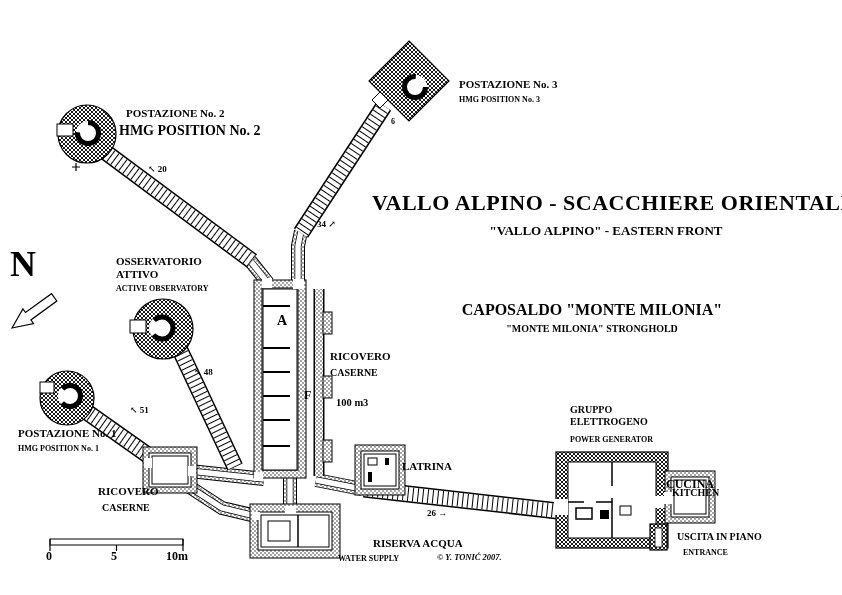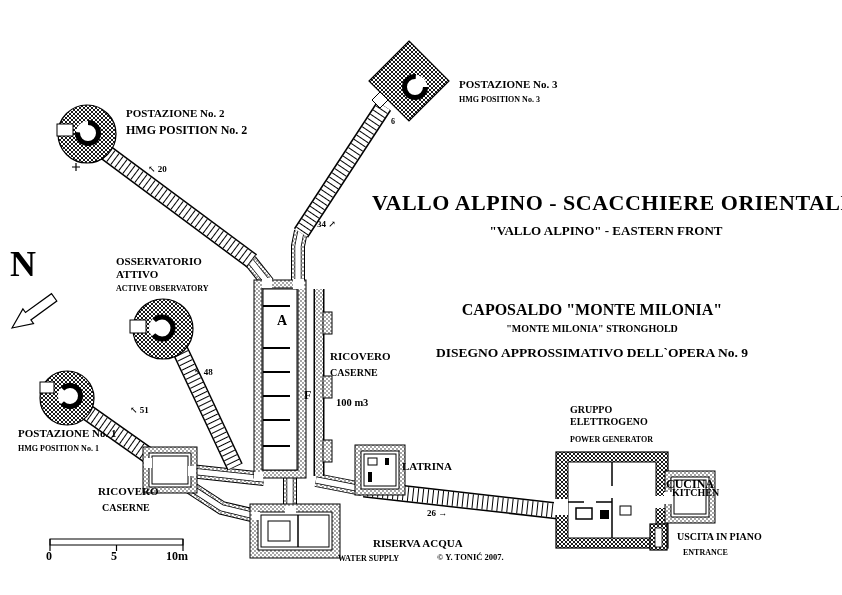--- a/index.html
+++ b/index.html
@@ -253,24 +253,23 @@
     </g>
   </svg>
 
   <div class="lb" style="left:10px;top:246px;font-size:36px;">N</div>
 
   <div class="lb ctr" style="left:372px;top:191px;width:468px;font-size:22px;letter-spacing:0.5px;">VALLO ALPINO - SCACCHIERE ORIENTALE</div>
   <div class="lb ctr" style="left:372px;top:224px;width:468px;font-size:13px;">"VALLO ALPINO" - EASTERN FRONT</div>
 
   <div class="lb ctr" style="left:372px;top:302px;width:440px;font-size:16px;">CAPOSALDO "MONTE MILONIA"</div>
   <div class="lb ctr" style="left:372px;top:324px;width:440px;font-size:10px;">"MONTE MILONIA" STRONGHOLD</div>
-  <div class="lb ctr" style="left:372px;top:346px;width:440px;font-size:13.5px;">DISEGNO APPROSSIMATIVO DELL`OPERA No. 9</div>
 
   <div class="lb" style="left:126px;top:108px;font-size:11px;">POSTAZIONE No. 2</div>
-  <div class="lb" style="left:126px;top:124px;font-size:12px;">HMG POSITION No. 2</div>
+  <div class="lb" style="left:119px;top:124px;font-size:14px;">HMG POSITION No. 2</div>
 
   <div class="lb" style="left:459px;top:79px;font-size:11px;">POSTAZIONE No. 3</div>
   <div class="lb" style="left:459px;top:96px;font-size:8px;">HMG POSITION No. 3</div>
 
   <div class="lb" style="left:116px;top:256px;font-size:11px;">OSSERVATORIO</div>
   <div class="lb" style="left:116px;top:269px;font-size:11px;">ATTIVO</div>
   <div class="lb" style="left:116px;top:285px;font-size:8px;">ACTIVE OBSERVATORY</div>
 
   <div class="lb" style="left:18px;top:428px;font-size:11px;">POSTAZIONE No. 1</div>
   <div class="lb" style="left:18px;top:445px;font-size:8px;">HMG POSITION No. 1</div>
@@ -304,14 +303,14 @@
   <div class="lb" style="left:148px;top:165px;font-size:9px;">↖ 20</div>
   <div class="lb" style="left:317px;top:220px;font-size:9px;">34 ↗</div>
   <div class="lb" style="left:194px;top:368px;font-size:9px;">↖ 48</div>
   <div class="lb" style="left:130px;top:406px;font-size:9px;">↖ 51</div>
   <div class="lb" style="left:427px;top:509px;font-size:9px;">26 →</div>
 
   <div class="lb" style="left:46px;top:550px;font-size:12px;">0</div>
   <div class="lb" style="left:111px;top:550px;font-size:12px;">5</div>
   <div class="lb" style="left:166px;top:550px;font-size:12px;">10m</div>
 
-  <div class="lb" style="left:437px;top:553px;font-size:8.5px;">© Y. TONIĆ 2007.</div>
+  <div class="lb" style="left:437px;top:553px;font-size:8.5px;font-style:italic;">© Y. TONIĆ 2007.</div>
 </div>
 
 </body></html>

